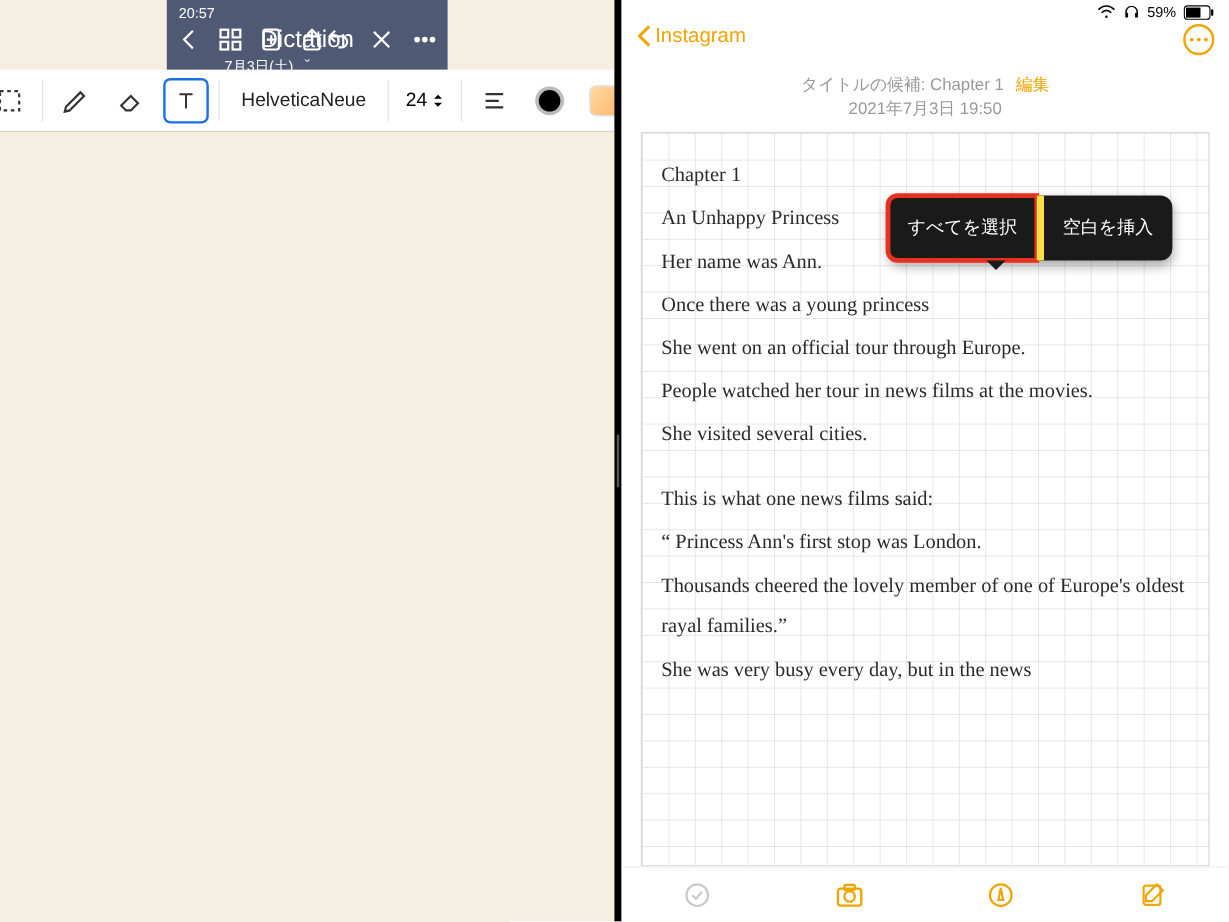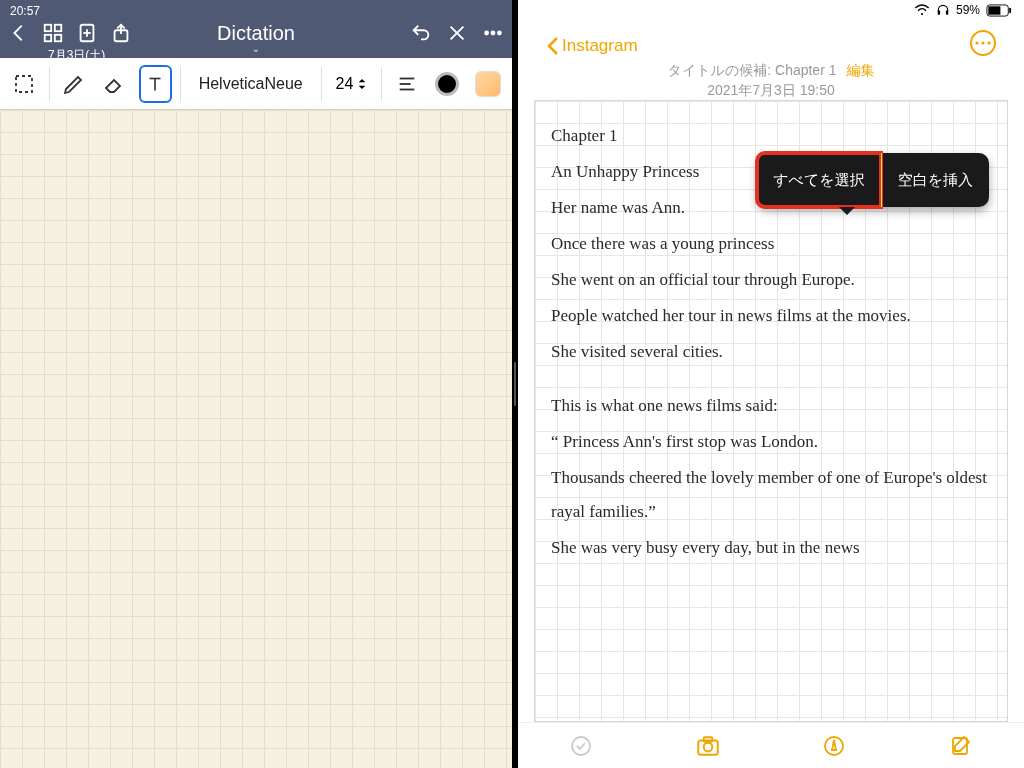--- a/index.html
+++ b/index.html
@@ -1,20 +1,20 @@
 <!DOCTYPE html>
 <html><head>
 <meta charset="utf-8">
 <style>
   * { margin: 0; padding: 0; box-sizing: border-box; }
   html, body { width: 1024px; height: 768px; overflow: hidden; font-family: -apple-system, "Helvetica Neue", Arial, sans-serif; background:#fff; }
   .root { display:flex; width:100%; height:100%; }
 
   
-  .left { width:512px; height:100%; display:flex; flex-direction:column; background:#f4efe0; }
+  .left { width:512px; height:100%; display:flex; flex-direction:column; background:#f4efe0;align-items:center; }
   .l-top { height:58px; background:#4f5973; color:#fff; display:flex; align-items:center; padding:0 8px; position:relative; }
   .sbar-time { position:absolute; left:10px; top:4px; font-size:12px; color:#fff; }
   .sbar-date { position:absolute; left:48px; top:4px; font-size:12px; color:#fff;margin-top:43px; }
   .l-icons-left { display:flex; align-items:center; gap:12px; margin-top:8px; }
   .l-title { position:absolute; left:0; right:0; text-align:center; top:22px; font-size:20px; font-weight:500; }
   .l-title-caret { font-size:10px; display:block; margin-top:-2px; opacity:.8;}
   .l-icons-right { margin-left:auto; display:flex; align-items:center; gap:14px; margin-top:8px;}
   .ic { width:22px; height:22px; display:inline-flex; align-items:center; justify-content:center; }
   .ic svg { stroke:#fff; fill:none; stroke-width:2; }
 
@@ -34,40 +34,40 @@
      linear-gradient(90deg,#e4dec9 1px, transparent 1px);
      background-size:22px 22px; }
 
   
   .split { width:6px; background:#000; height:100%; position:relative;}
   .split::after{content:"";position:absolute;left:2px;top:50%;width:2px;height:44px;background:#555;border-radius:2px;transform:translateY(-50%);}
 
   
   .right { width:506px; height:100%; display:flex; flex-direction:column; background:#fff; position:relative;}
   .r-status { height:20px; display:flex; justify-content:flex-end; align-items:center; gap:6px; padding-right:12px; font-size:12px; color:#000;}
-  .r-head { height:36px; display:flex; align-items:flex-end; padding:0 28px;}
+  .r-head { height:36px; display:flex; align-items:flex-start; padding:0 12px;}
   .back { color:#f0a500; font-size:17px; display:flex; align-items:center; gap:2px;}
   .back svg{stroke:#f0a500;fill:none;stroke-width:2.5;}
   .more-circ { margin-left:auto; width:26px;height:26px;border:2px solid #f0a500;border-radius:50%;display:flex;align-items:center;justify-content:center;color:#f0a500;}
   .r-meta { text-align:center; font-size:14px; color:#999; padding:6px 0 2px;}
   .r-meta .edit { color:#f0a500; margin-left:6px;}
-  .r-date { text-align:center; font-size:14px; color:#999; }
+  .r-date { text-align:center; font-size:14px; color:#999; padding-bottom:10px;}
 
   .note-wrap { flex:1; padding:0 16px 0 16px; overflow:hidden;}
   .note { height:100%; background:#fff; border:1px solid #d8d8d8; background-image:
      linear-gradient(#e6e6e6 1px, transparent 1px),
      linear-gradient(90deg,#e6e6e6 1px, transparent 1px);
      background-size:22px 22px; padding:18px 16px; font-family: "Segoe Script","Comic Sans MS",cursive; font-size:17px; color:#2a2a2a; line-height:2.0; position:relative;}
   .note p { margin-bottom:2px; }
   .note .gap { height:18px; }
 
   
-  .ctx { position:absolute; top:52px; right:18px; display:flex; background:#1a1a1a; border-radius:10px; color:#fff; font-size:15px; box-shadow:0 4px 10px rgba(0,0,0,.35); }
+  .ctx { position:absolute; top:52px; right:30px; display:flex; background:#1a1a1a; border-radius:10px; color:#fff; font-size:15px; box-shadow:0 4px 10px rgba(0,0,0,.35); }
   .ctx .mi { padding:12px 16px; white-space:nowrap; }
-  .ctx .mi + .mi { border-left:1px solid #fde047;}
+  .ctx .mi + .mi { border-left:6px solid #fde047;}
   .ctx .hl { outline:4px solid #e8301f; outline-offset:-2px; border-radius:8px 0 0 8px;}
   .ctx-tail { position:absolute; bottom:-8px; left:82px; width:0;height:0;border-left:8px solid transparent;border-right:8px solid transparent;border-top:8px solid #1a1a1a;}
 
   .r-bottom { height:46px; border-top:1px solid #eee; display:flex; align-items:center; justify-content:space-around; }
   .r-bottom .bic { width:28px;height:28px;display:flex;align-items:center;justify-content:center;}
   .r-bottom svg { stroke:#f0a500; fill:none; stroke-width:1.8;}
   .r-bottom .grey svg { stroke:#c9c9c9;}
   .wifi,.hp,.batt{display:inline-flex;align-items:center;}
 </style>
 </head>

